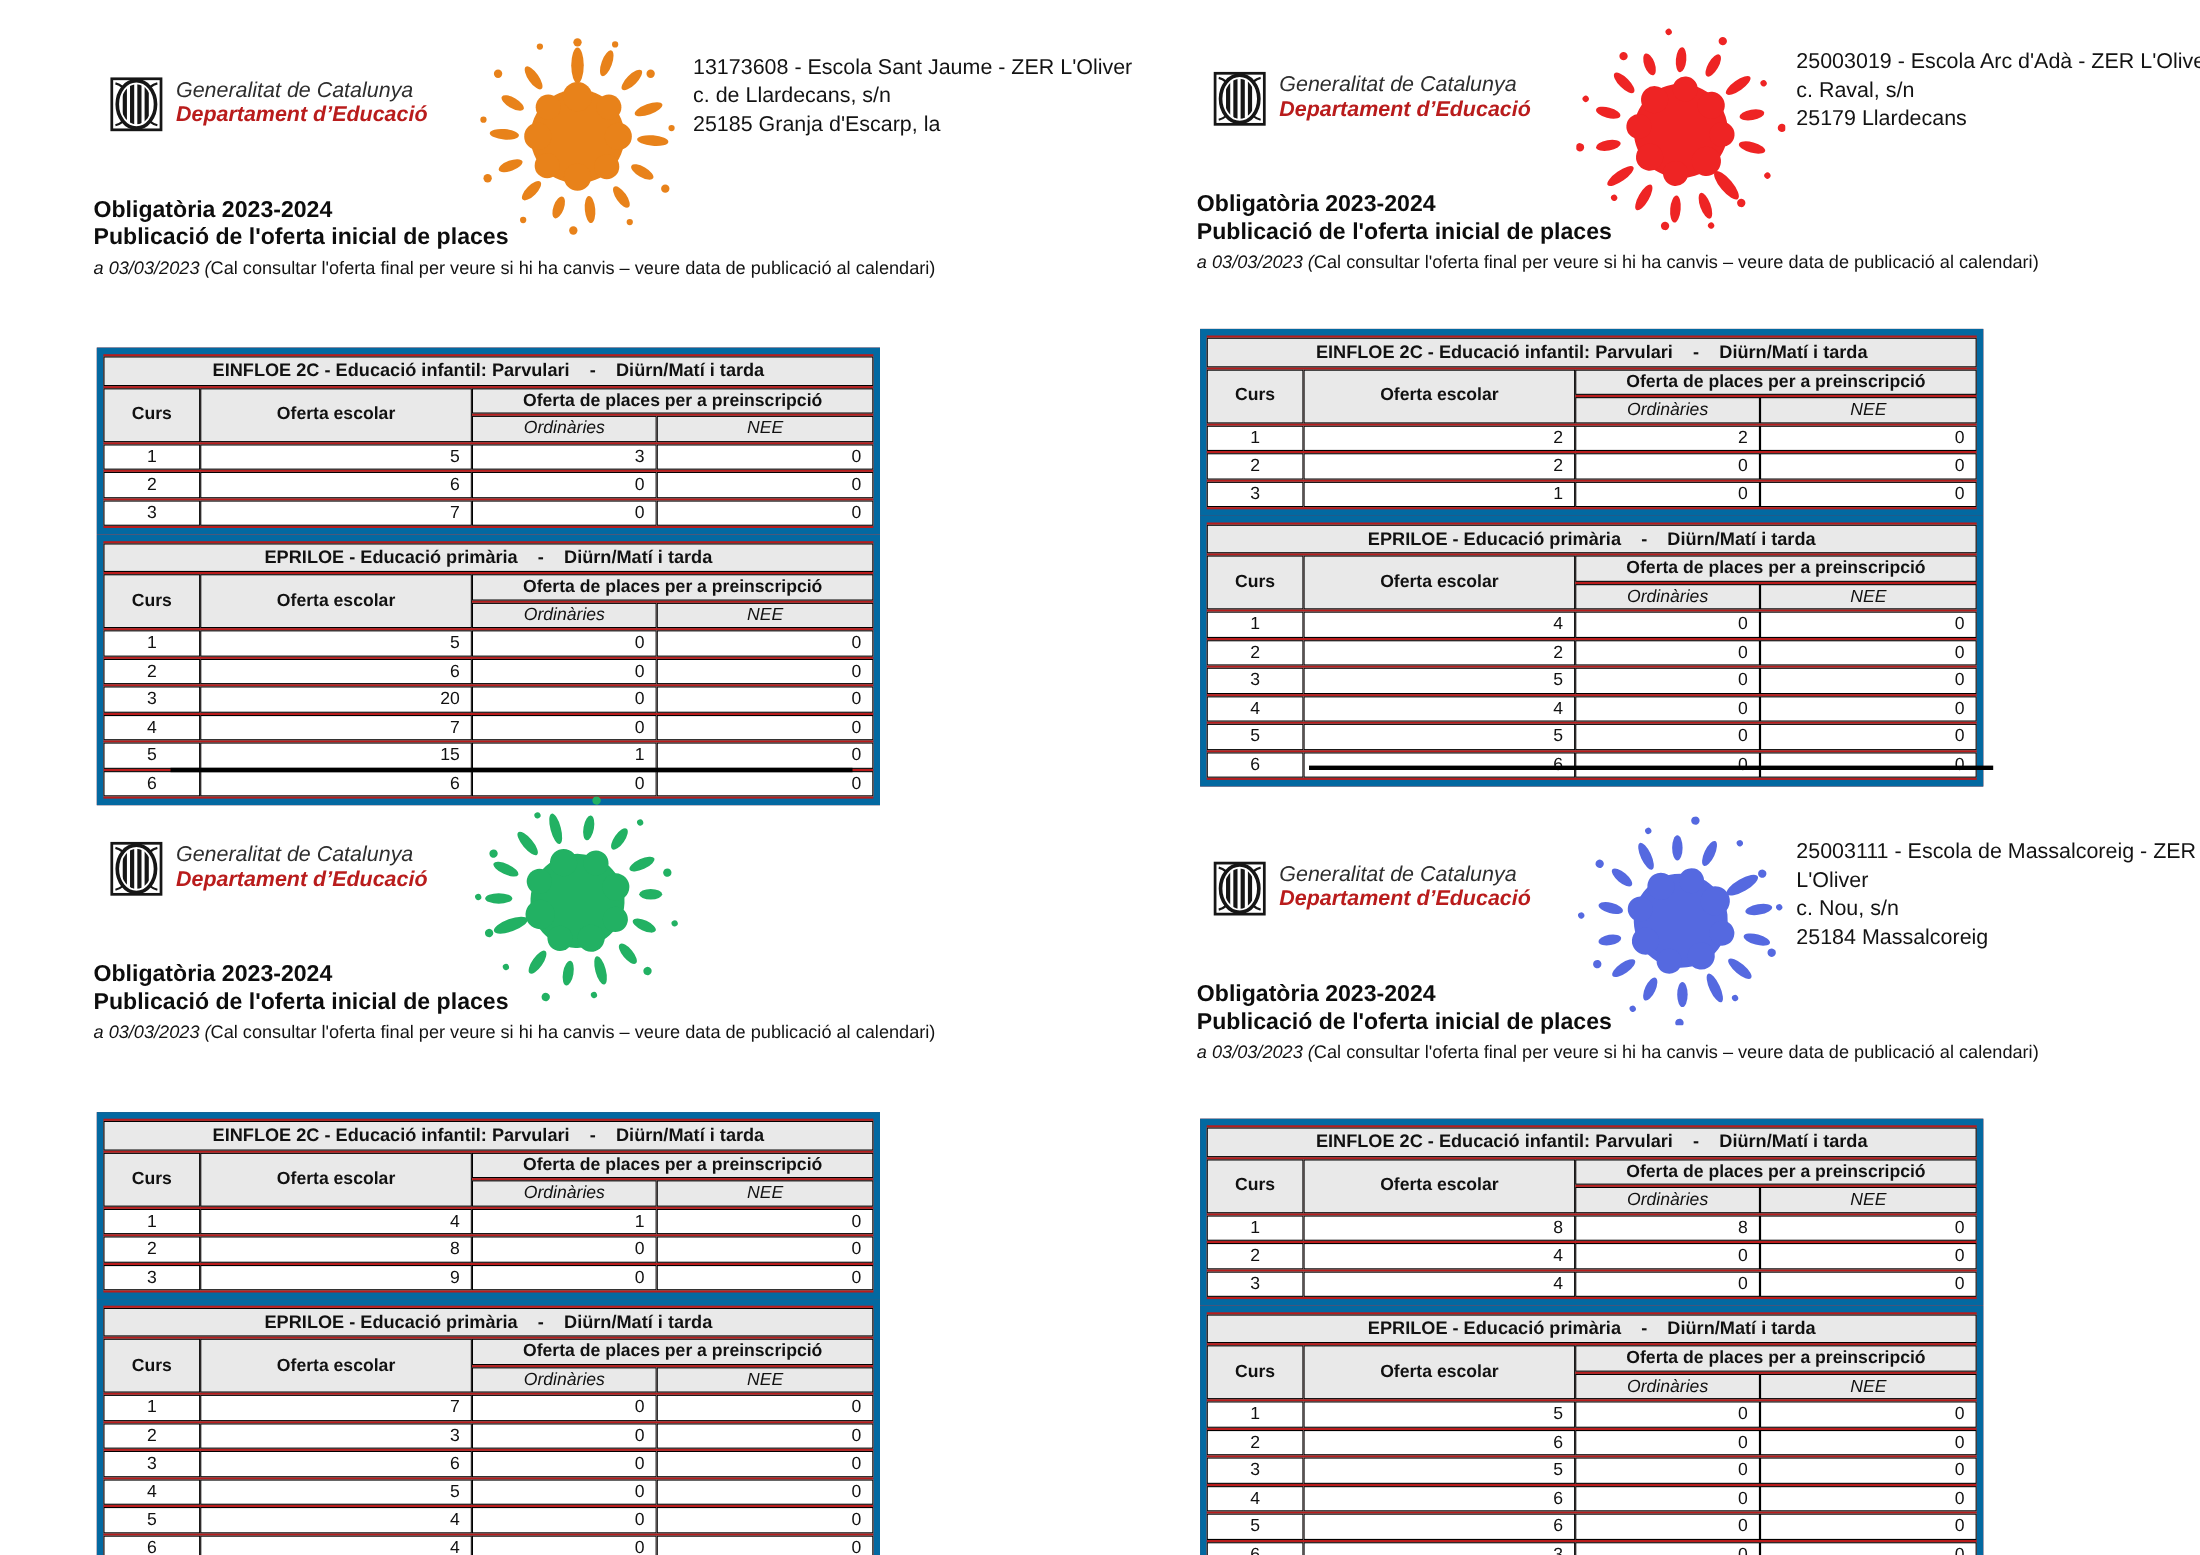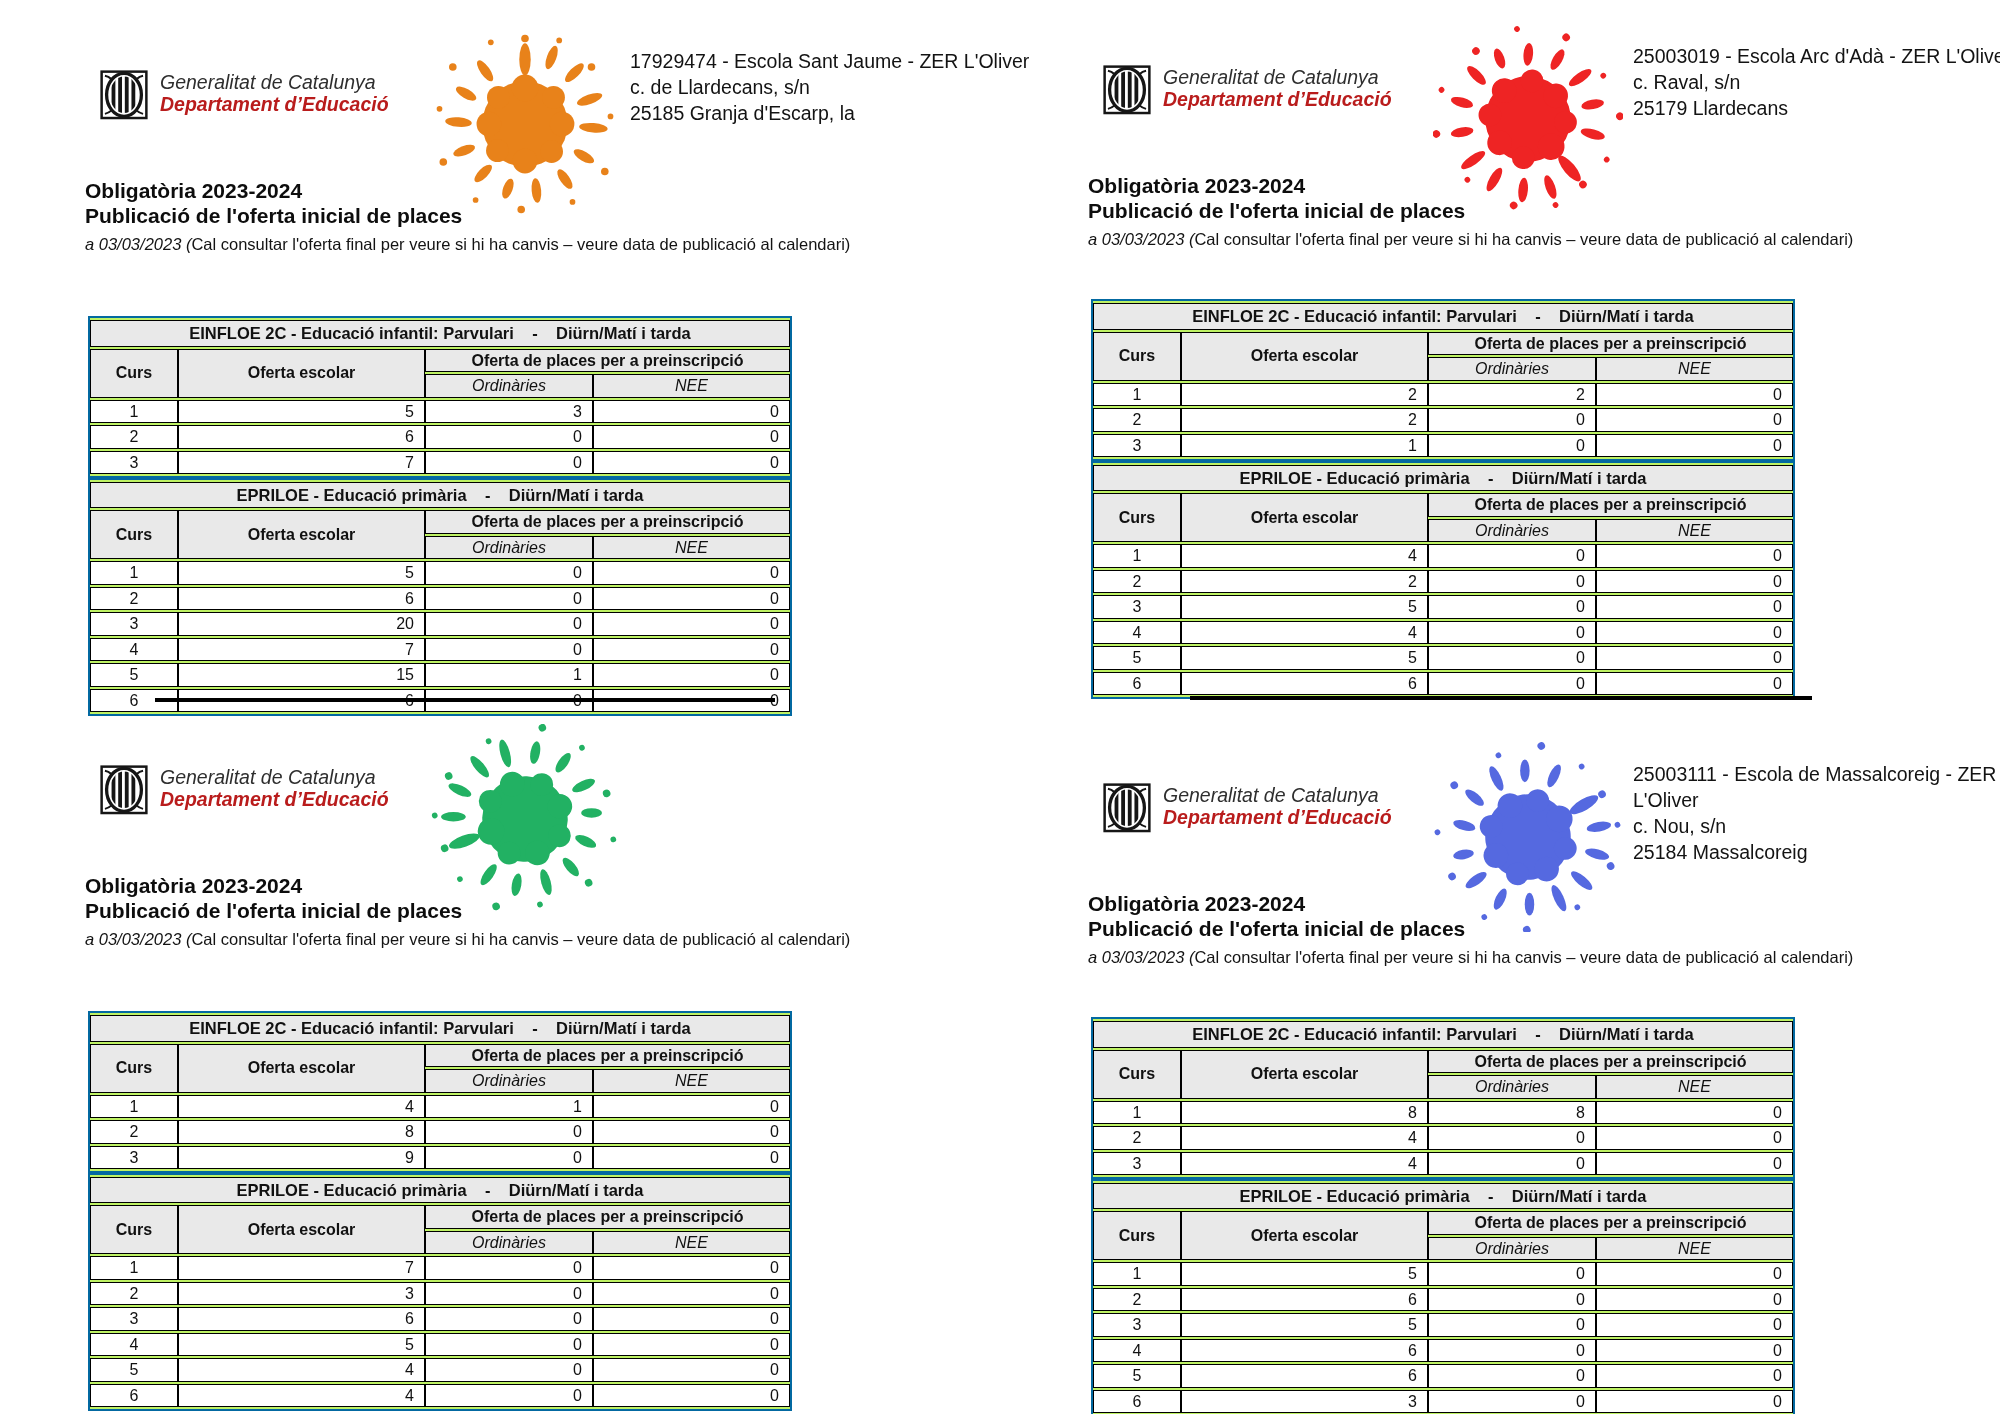--- a/index.html
+++ b/index.html
@@ -26,22 +26,22 @@
   
   .heads{margin-top:0;}
   .h1,.h2{font-size:21px;font-weight:bold;line-height:1.2;margin:0;color:#0d0d0d;}
   .date-line{font-size:16.5px;margin:7px 0 0 0;color:#131313;}
   .it{font-style:italic;text-align:right;}
 
   
   .tables{margin-left:3px;margin-top:62px;}
   .tight .tables{margin-top:50px;}
   table.offer{
-    border-collapse:separate;border-spacing:0 2px;border:2px solid #0369a1;
-    width:700px;table-layout:fixed;background:#bef264;
+    border-collapse:separate;border-spacing:0 2px;border:6px solid #0369a1;
+    width:700px;table-layout:fixed;background:#b91c1c;
   }
   table.offer.second{}
   col.w1{width:88px} col.w2{width:247px} col.w3{width:168px} col.w4{width:197px}
   .offer th,.offer td{
     border:1px solid #000;padding:1px 8px;font-size:16px;line-height:1.22;
     overflow:hidden;vertical-align:middle;
   }
   .offer th{background:#E9E9E9;font-weight:bold;text-align:center;}
   .t-title th{font-size:16.5px;white-space:pre;padding:2px 4px;}
   .sub th{font-style:italic;font-weight:normal;}
@@ -126,21 +126,21 @@
         </svg>
       <div class="logo-text">
         <div>Generalitat de Catalunya</div>
         <div class="l2">Departament d’Educació</div>
       </div>
     </div>
     <svg class="splat" viewBox="0 0 200 200">
         <use href="#splat" fill="#E8821A"></use>
       </svg>
     <div class="sinfo">
-      <div>17929474 - Escola Sant Jaume - ZER L'Oliver</div>
+      <div>13173608 - Escola Sant Jaume - ZER L'Oliver</div>
       <div>c. de Llardecans, s/n</div>
       <div>25185 Granja d'Escarp, la</div>
     </div>
   </div>
   <div class="heads">
     <p class="h1">Obligatòria 2023-2024</p>
     <p class="h2">Publicació de l'oferta inicial de places</p>
     <p class="date-line"><span class="it">a 03/03/2023 (</span><span>Cal consultar l'oferta final per veure si hi ha canvis – veure data de publicació al calendari)</span></p>
   </div>
   <div class="tables">

